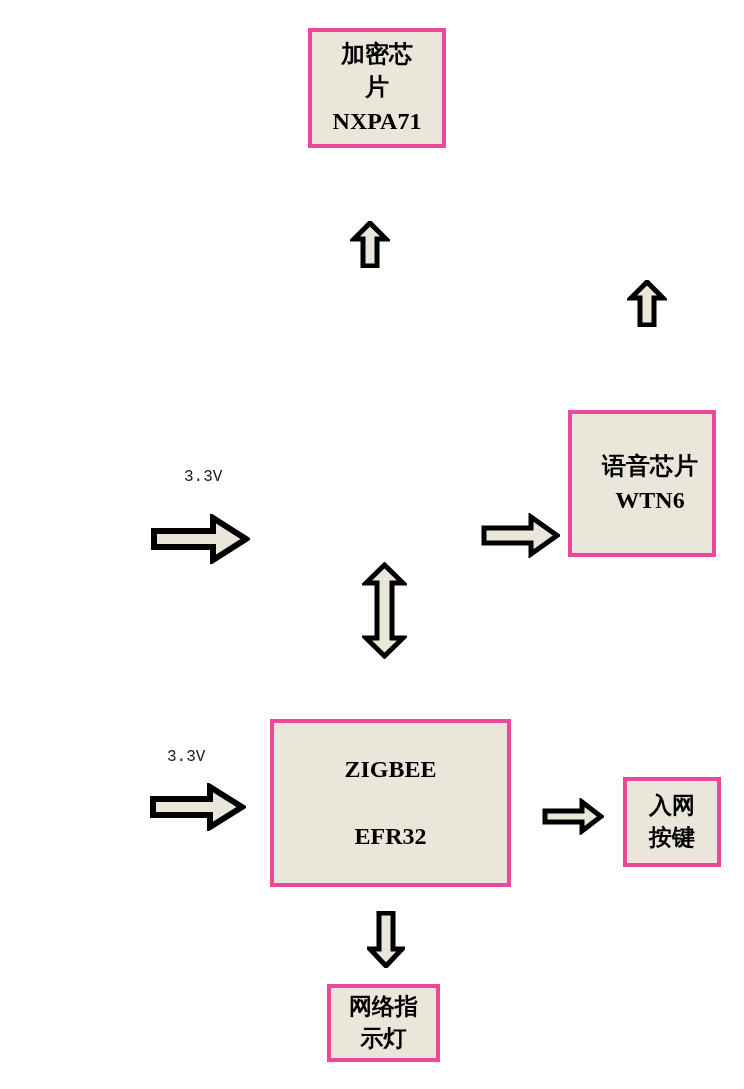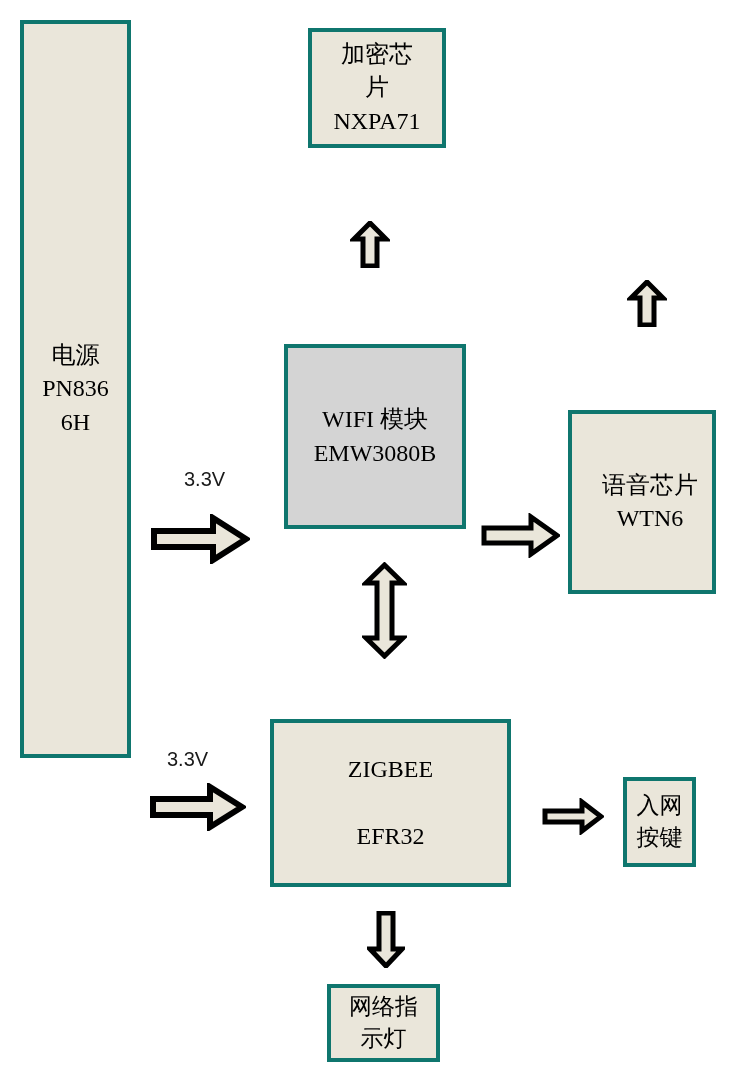--- a/index.html
+++ b/index.html
@@ -8,71 +8,67 @@
     width: 744px;
     height: 1089px;
     background: #ffffff;
     font-family: "Liberation Serif", serif;
     color: #000000;
     overflow: hidden;
   }
   .block {
     position: absolute;
     box-sizing: border-box;
-    border: 4px solid #0f766e;
+    border: 4px solid #ec4899;
     background: #eae6da;
     display: flex;
     align-items: center;
     justify-content: center;
     text-align: center;
     white-space: pre-line;
     font-size: 24px;
     line-height: 1.38;
+    font-weight: bold;
   }
   .block.gray { background: #d4d4d4; }
   .vlabel {
     position: absolute;
-    font-family: Liberation Sans, sans-serif;
-    font-size: 20px;
+    font-family: Liberation Mono, monospace;
+    font-size: 16px;
     color: #1a1a1a;
     white-space: nowrap;
   }
   .arrow { position: absolute; }
   .arrow svg { display: block; width: 100%; height: 100%; }
   .arrow path {
     fill: #eae6da;
     stroke: #000000;
     stroke-linejoin: miter;
   }
 </style>
 </head>
 <body>
 
 <div class="canvas">
 
-  <div class="block" style="left:20px; top:20px; width:111px; height:738px;">电源
-PN836
-6H</div>
 
   <div class="block" style="left:308px; top:28px; width:138px; height:120px;">加密芯
 片
 NXPA71</div>
 
 
-  <div class="block gray" style="left:284px; top:344px; width:182px; height:185px;">WIFI 模块
-EMW3080B</div>
 
-  <div class="block" style="left:568px; top:410px; width:148px; height:184px;padding-left:16px;">语音芯片
+  <div class="block" style="left:568px; top:410px; width:148px; height:147px;padding-left:16px;">语音芯片
 WTN6</div>
 
   <div class="block" style="left:270px; top:719px; width:241px; height:168px;">ZIGBEE
 
 EFR32</div>
 
-  <div class="block" style="left:623px; top:777px; width:73px; height:90px; font-size:23px;">入网
+  <div class="block" style="left:623px; top:777px; width:98px; height:90px; font-size:23px;">入网
 按键</div>
 
   <div class="block" style="left:327px; top:984px; width:113px; height:78px; font-size:23px;">网络指
 示灯</div>
 
   <div class="vlabel" style="left:184px; top:468px;">3.3V</div>
 
   <div class="vlabel" style="left:167px; top:748px;">3.3V</div>
 
   <div class="arrow" style="left:350px; top:221px; width:40px; height:47px;">

